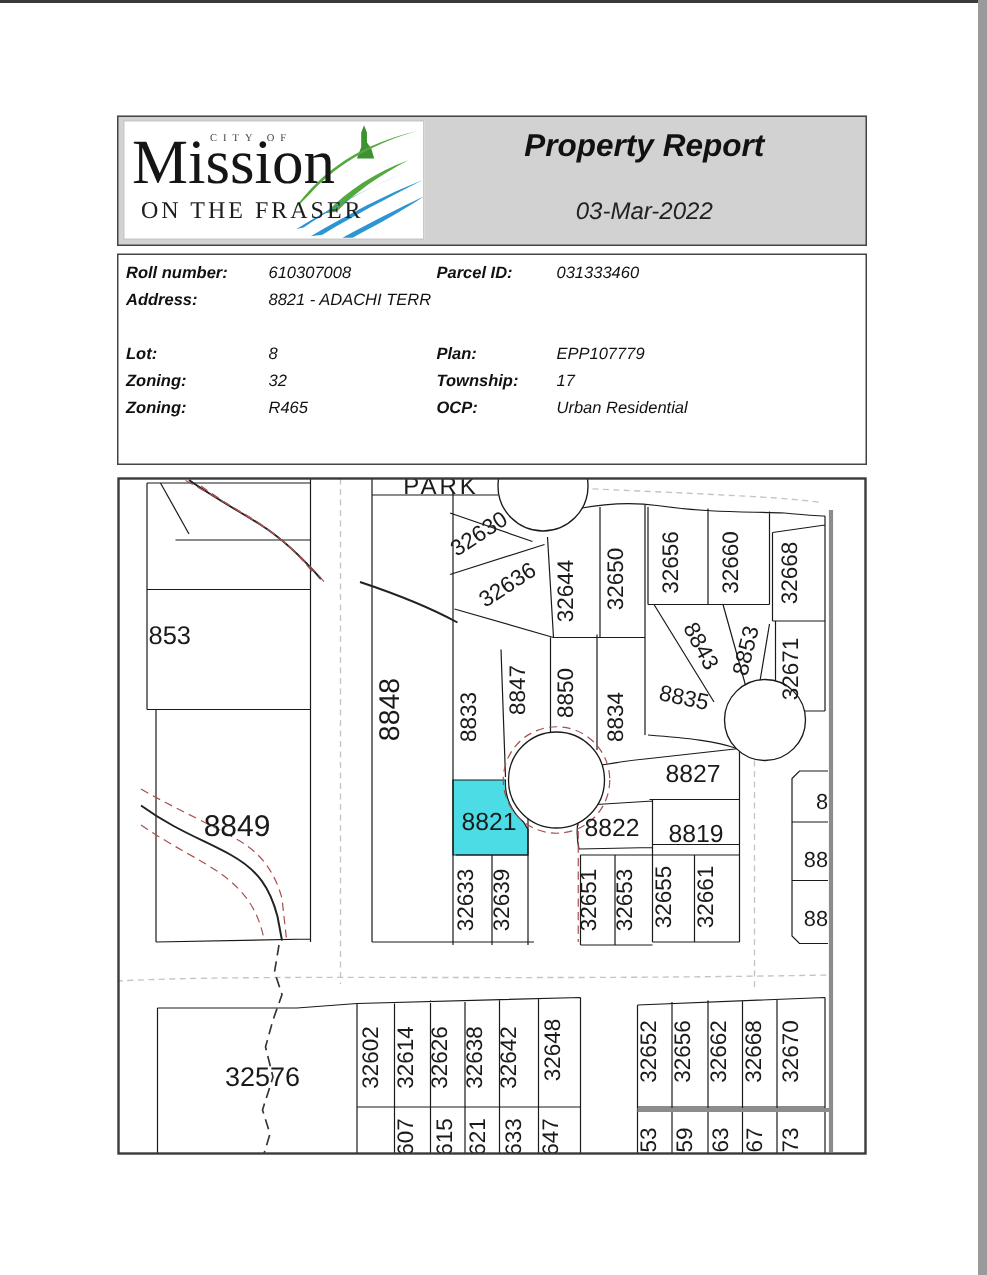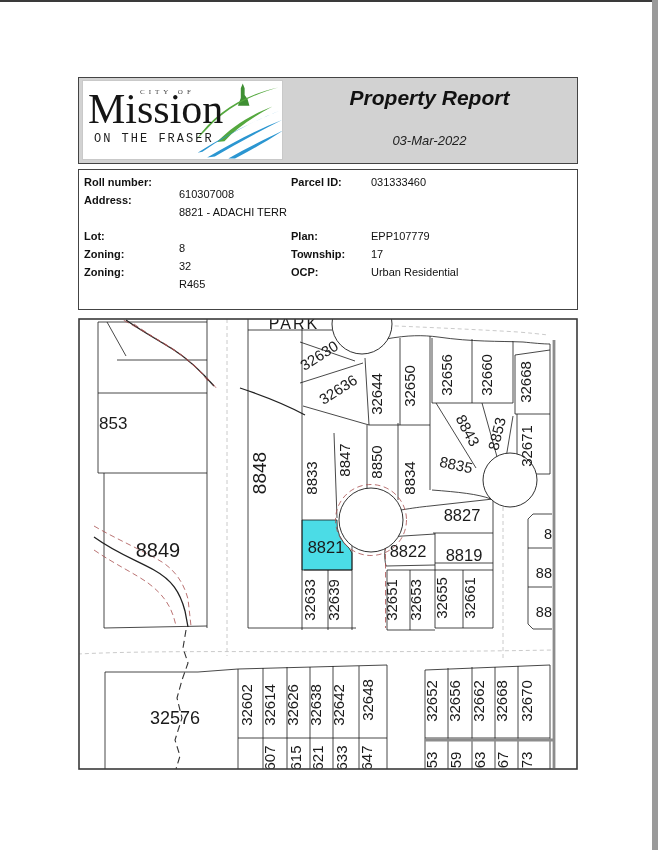--- a/index.html
+++ b/index.html
@@ -7,32 +7,32 @@
   .abs{position:absolute;}
   #page{position:relative;width:658px;height:850px;background:#fff;}
   #top-edge{left:0;top:0;width:658px;height:2px;background:#3a3a3a;}
   #right-edge{left:652px;top:0;width:6px;height:850px;background:#9a9a9a;}
 
   
   #header-box{left:78px;top:77px;width:498px;height:85px;background:#d2d2d2;border:1.5px solid #444;}
   #logo-box{left:3px;top:2px;width:199px;height:78px;background:#fff;border:1px solid #c9c9c9;overflow:hidden;}
   #logo-cityof{left:57px;top:7px;font-family:"Liberation Serif",serif;font-size:7px;letter-spacing:4px;color:#444;}
   #logo-word{left:5px;top:4px;font-family:"Liberation Serif",serif;font-size:42px;color:#151515;}
-  #logo-tag{left:11px;top:51px;font-family:Liberation Mono, monospace;font-size:12px;letter-spacing:2px;color:#1d1d1d;}
+  #logo-tag{left:11px;top:51px;font-family:Liberation Serif, serif;font-size:16px;letter-spacing:2px;color:#1d1d1d;}
   #logo-art{left:105px;top:1px;}
   #title-wrap{left:203px;top:0;width:295px;height:85px;text-align:center;font-style:italic;}
   #report-title{position:absolute;left:0;top:8px;width:295px;font-size:21px;font-weight:bold;color:#111;}
-  #report-date{position:absolute;left:0;top:55px;width:295px;font-size:13px;color:#222;}
+  #report-date{position:absolute;left:0;top:55px;width:295px;font-size:16px;color:#222;}
 
   
   #details-box{left:78px;top:169px;width:498px;height:139px;background:#fff;border:1.5px solid #444;}
   .drow{position:absolute;left:0;width:496px;height:18px;font-size:11px;color:#111;}
-  .drow span{position:absolute;top:0;white-space:nowrap;}
+  .drow span{position:absolute;top:0;white-space:nowrap;font-style:italic;}
   .dl{font-weight:bold;}
-  .c1{left:5px;} .c2{left:100px;margin-top:12px;} .c3{left:212px;} .c4{left:272px;margin-left:20px;}
+  .c1{left:5px;} .c2{left:100px;} .c3{left:212px;} .c4{left:272px;margin-left:20px;}
 
   
   #map-wrap{left:78px;top:308px;width:500px;height:462px;}
   text{font-family:"Liberation Sans",sans-serif;fill:#1a1a1a;}
   .ml{font-size:15px;text-anchor:middle;}
   .big{font-size:19px;}
   .h16{font-size:16.5px;}
   .h17{font-size:17px;}
   .h18{font-size:18px;}
   .h20{font-size:20px;}

